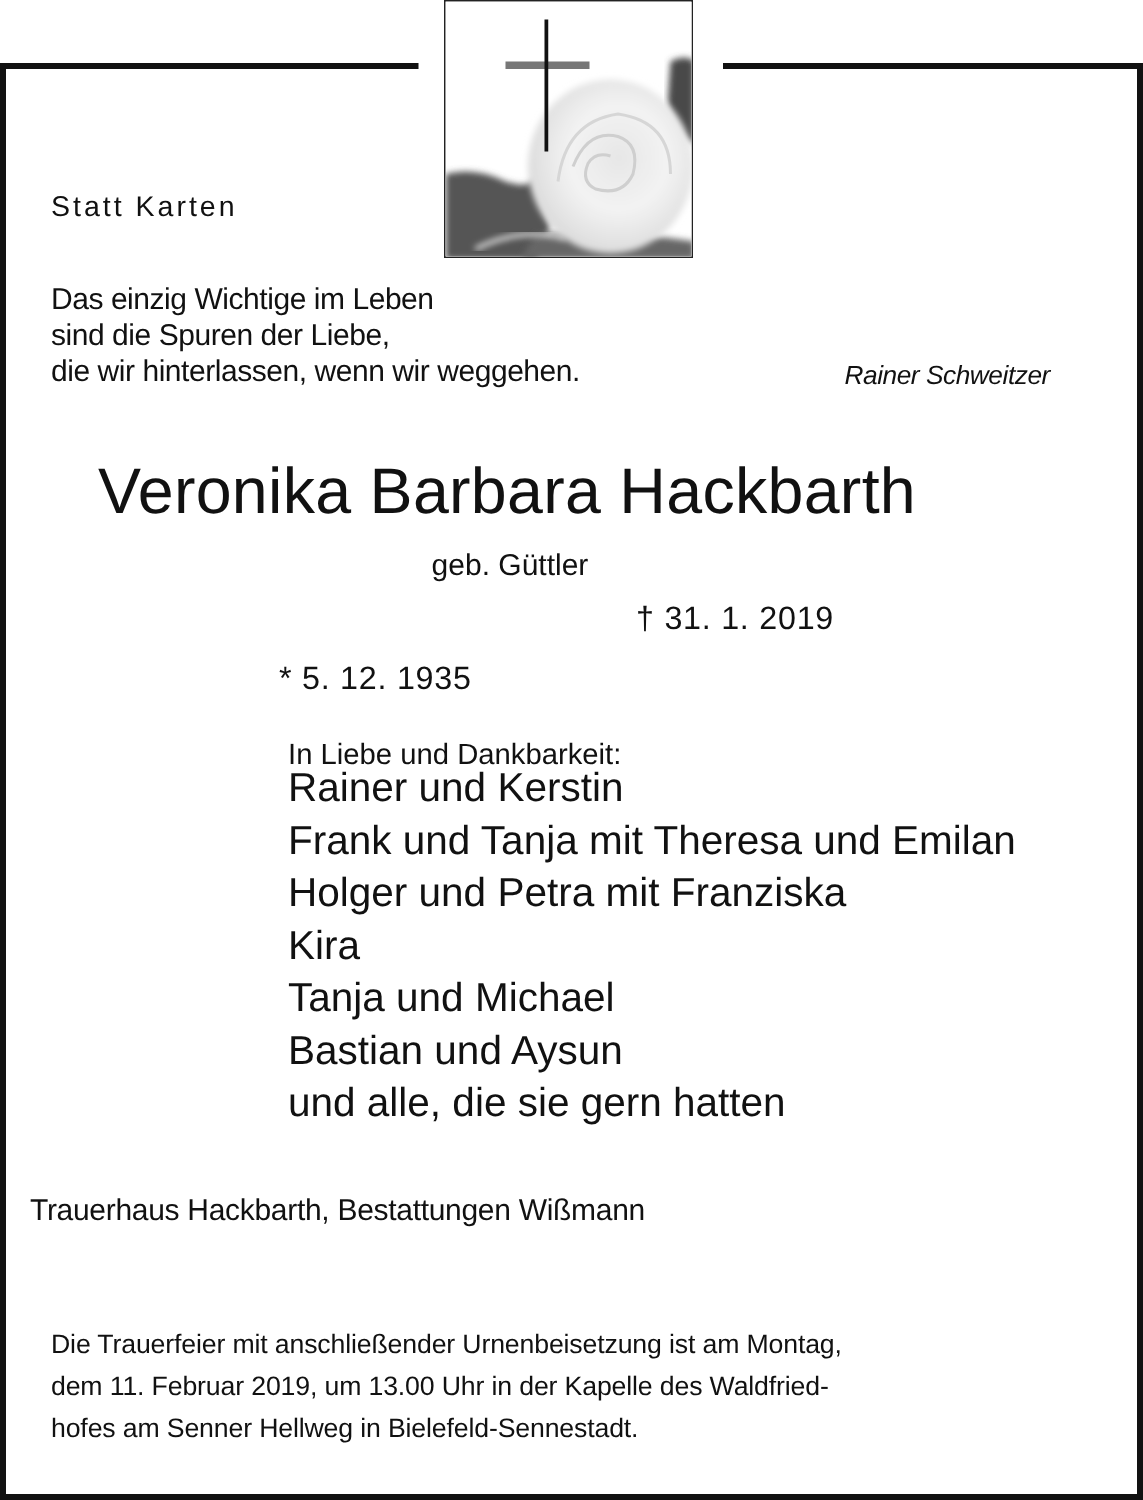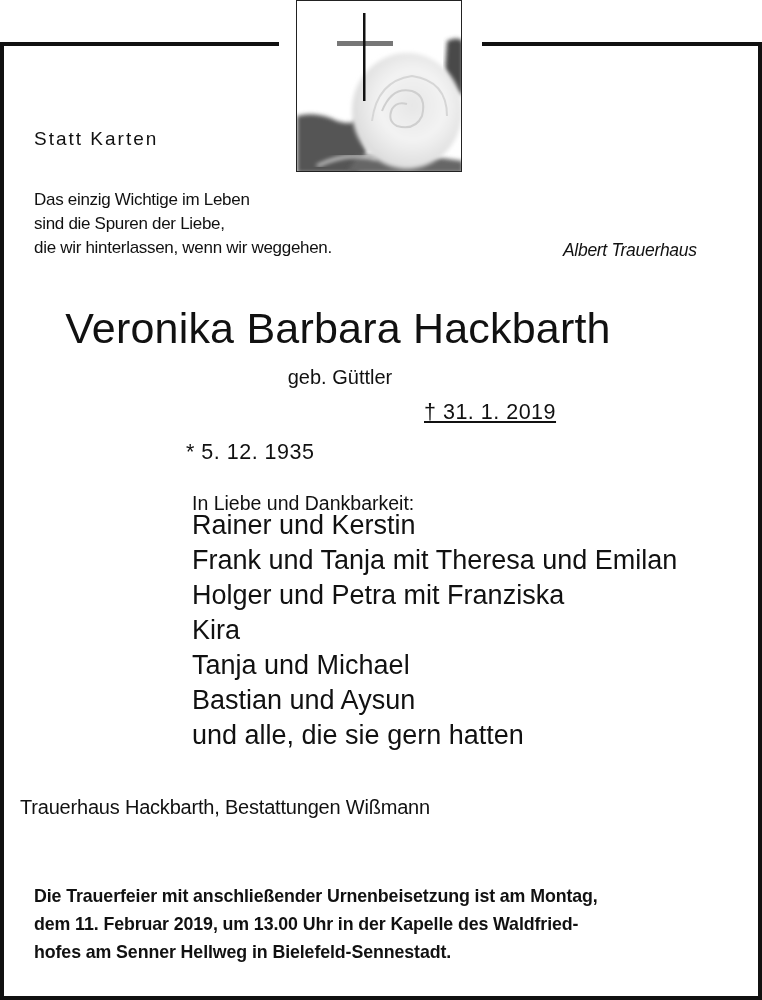--- a/index.html
+++ b/index.html
@@ -11,35 +11,35 @@
   .frame-right { position:absolute; left:758px; top:42px; width:4px; height:958px; background:#111; }
   .frame-bottom { position:absolute; left:0; top:996px; width:762px; height:4px; background:#111; }
 
   .photo { position:absolute; left:296px; top:0; width:166px; height:172px;
            border:1.5px solid #222; box-sizing:border-box; overflow:hidden;
            background:#fff; }
   .photo svg { display:block; }
 
   .abs { position:absolute; white-space:nowrap; }
   .statt { left:34px; top:128px; font-size:19px; letter-spacing:2px; }
-  .quote { left:34px; top:188px; font-size:17px; line-height:24px; letter-spacing:-0.3px; }
+  .quote { left:34px; top:188px; font-size:20px; line-height:24px; letter-spacing:-0.3px; }
   .quote div { white-space:nowrap; }
   .author { left:563px; top:240px; font-size:17.5px; font-style:italic; letter-spacing:-0.3px; }
 
   .name { left:0; width:676px; top:304px; text-align:center; font-size:43px; letter-spacing:0.2px; }
   .maiden { left:0; width:680px; top:366px; text-align:center; font-size:20px; }
   .born { left:186px; top:400px; font-size:21.5px; letter-spacing:0.5px;margin-top:40px; }
-  .died { left:424px; top:400px; font-size:21.5px; letter-spacing:0.5px;text-decoration:underline; }
+  .died { left:424px; top:400px; font-size:21.5px; letter-spacing:0.5px; }
 
   .thanks { left:192px; top:492px; font-size:19.5px; }
   .mourners { left:192px; top:508px; font-size:27px; line-height:35px; }
   .mourners div { white-space:nowrap; }
 
   .funeral-home { left:20px; top:792px; font-size:20px; line-height:31px; letter-spacing:-0.2px; }
-  .service { left:34px; top:882px; font-size:17.8px; line-height:28px; letter-spacing:-0.1px;font-weight:bold; }
+  .service { left:34px; top:882px; font-size:17.8px; line-height:28px; letter-spacing:-0.1px; }
   .service div { white-space:nowrap; }
 </style>
 </head>
 <body>
 
 <div class="frame-top-left"></div>
 <div class="frame-top-right"></div>
 <div class="frame-left"></div>
 <div class="frame-right"></div>
 <div class="frame-bottom"></div>
@@ -73,21 +73,21 @@
   </svg>
 </div>
 
 <div class="abs statt">Statt Karten</div>
 
 <div class="abs quote">
   <div>Das einzig Wichtige im Leben</div>
   <div>sind die Spuren der Liebe,</div>
   <div>die wir hinterlassen, wenn wir weggehen.</div>
 </div>
-<div class="abs author">Albert Trauerhaus</div>
+<div class="abs author">Rainer Schweitzer</div>
 
 <div class="abs name">Veronika Barbara Hackbarth</div>
 <div class="abs maiden">geb. Güttler</div>
 <div class="abs born">* 5. 12. 1935</div>
 <div class="abs died">† 31. 1. 2019</div>
 
 <div class="abs thanks">In Liebe und Dankbarkeit:</div>
 <div class="abs mourners">
   <div>Rainer und Kerstin</div>
   <div>Frank und Tanja mit Theresa und Emilan</div>

